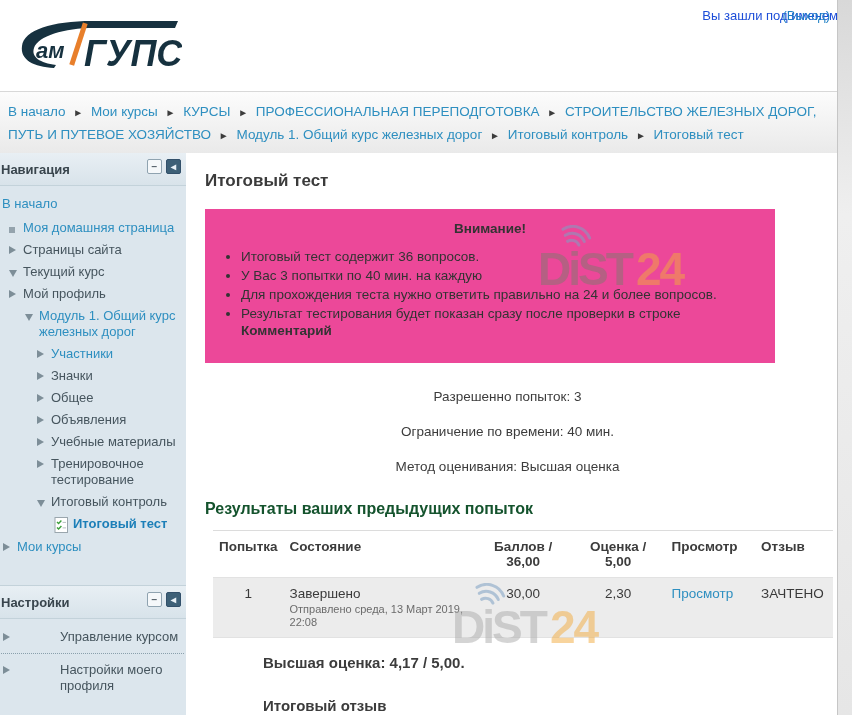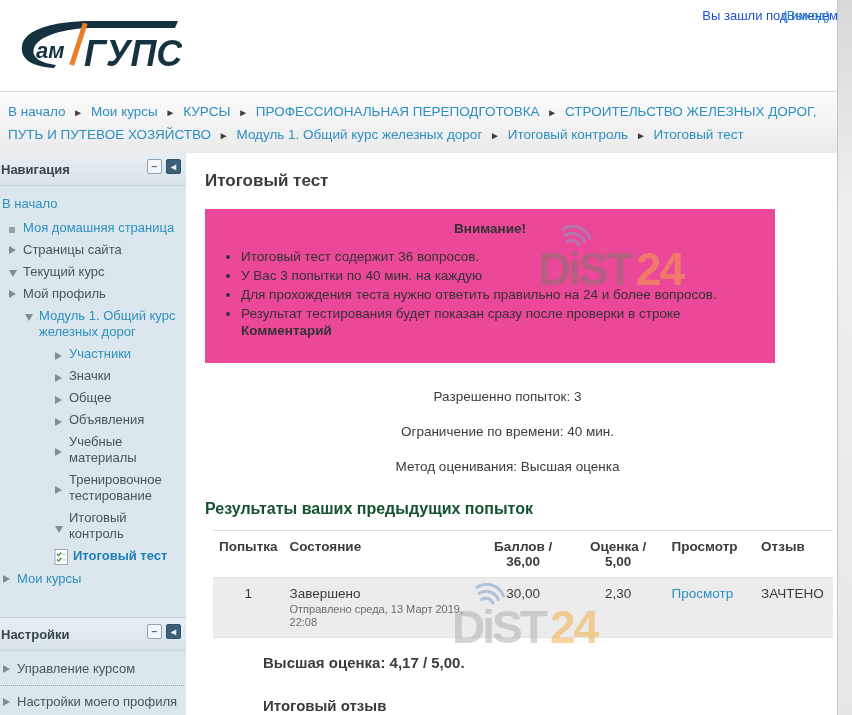--- a/index.html
+++ b/index.html
@@ -45,24 +45,24 @@
   .nav-item.link .lbl{color:#2e8fc0;}
   .nav-item.bold .lbl{font-weight:bold;color:#1c7fb8;}
   .ticon{flex:0 0 auto;width:14px;display:flex;justify-content:flex-start;margin-top:4px;}
   .tri-r{width:0;height:0;border-left:7px solid #7d8e98;border-top:4px solid transparent;border-bottom:4px solid transparent;}
   .tri-d{width:0;height:0;border-top:7px solid #7d8e98;border-left:4px solid transparent;border-right:4px solid transparent;margin-top:2px;}
   .sq{width:6px;height:6px;background:#94a3ad;margin-top:3px;}
   .lvl0{padding-left:1px;}
   .lvl1{padding-left:8px;}
   .lvl1s{padding-left:2px;}
   .lvl2{padding-left:24px;}
-  .lvl3{padding-left:54px;align-items:center;}
+  .lvl3{padding-left:36px;}
   .lvl4{padding-left:53px;}
   .nav-item.first{margin-bottom:8px;}
-  .set-item{border-bottom:1px dotted #8aa0ac;padding-bottom:8px;margin-bottom:8px;}
+  .set-item{border-bottom:1px dotted #8aa0ac;padding-bottom:8px;margin-bottom:8px;gap:43px;}
   .set-item.last{border-bottom:none;}
   
   .main{position:absolute;left:186px;top:153px;width:652px;height:562px;background:#fff;
     box-sizing:border-box;padding:12px 28px 0 19px;}
   .main h2{font-size:17px;margin:6px 0 18px;color:#3b3b3b;}
   .notice{width:570px;box-sizing:border-box;background:#ec4899;
     padding:12px 12px 22px;font-size:13.5px;color:#333;position:relative;}
   .notice-title{text-align:center;font-weight:bold;margin-bottom:12px;}
   .notice ul{margin:0;padding-left:24px;}
   .notice li{margin-bottom:2px;line-height:17px;}

